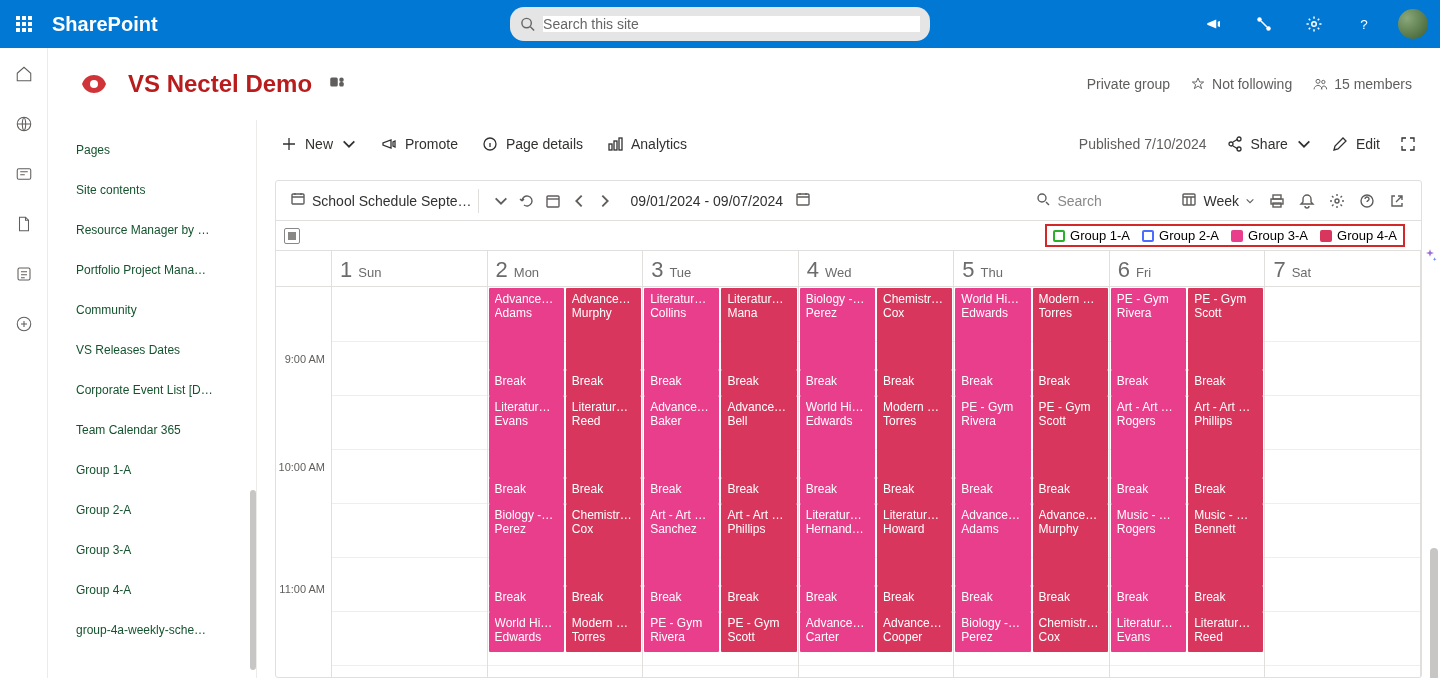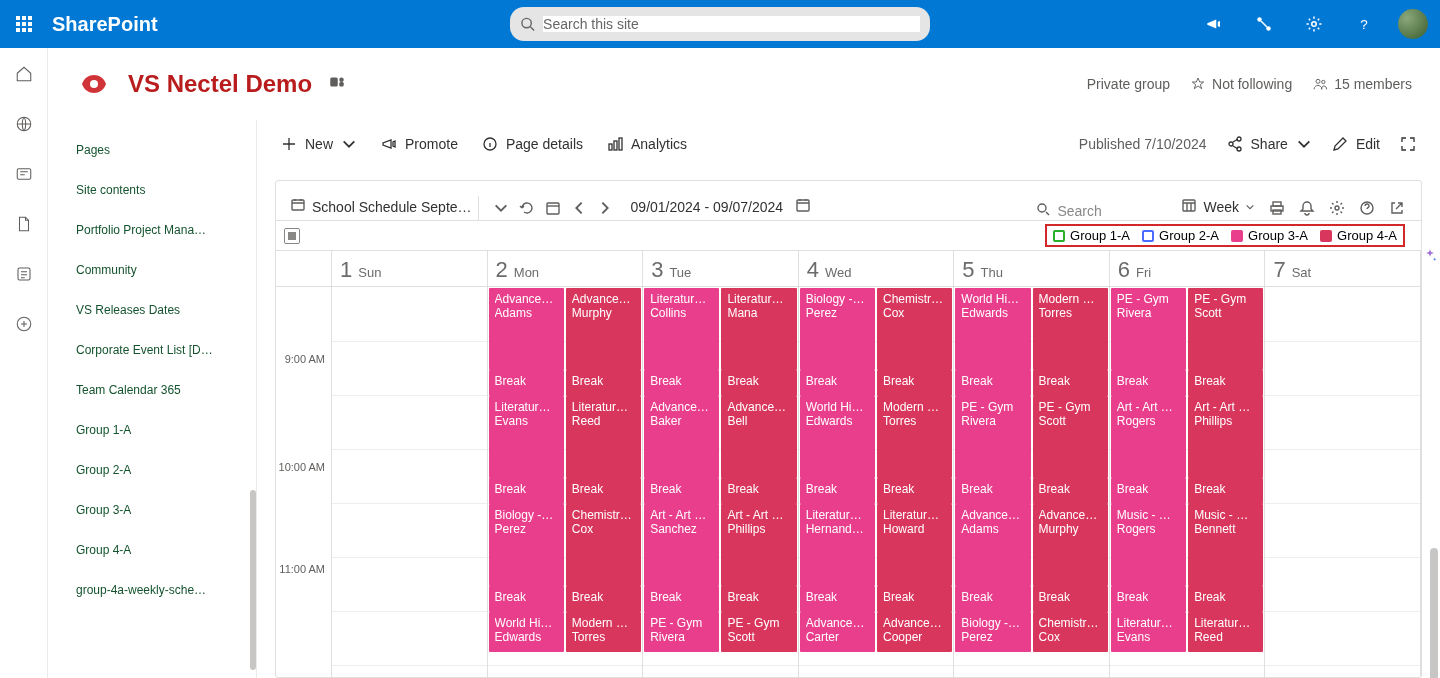--- a/index.html
+++ b/index.html
@@ -52,21 +52,21 @@
   .cmd-left { display:flex; align-items:center; gap:24px; }
   .cmd-item { display:flex; align-items:center; gap:8px; cursor:pointer; }
   .cmd-item svg { width:16px; height:16px; fill:none; stroke:#323130; stroke-width:1.3; }
   .cmd-right { margin-left:auto; display:flex; align-items:center; gap:20px; color:#323130; }
   .cmd-right .muted { color:#605e5c; }
 
   
   .cal-wrap { flex:1; padding: 12px 18px 0 18px; min-height:0; display:flex; flex-direction:column; position:relative; }
   .cal-shell { flex:1; border:1px solid #e1dfdd; border-radius:3px; display:flex; flex-direction:column; min-height:0; }
 
-  .cal-toolbar { height:40px; border-bottom:1px solid #e1dfdd; display:flex; align-items:flex-end; padding:0 10px; gap:2px; font-size:14px; color:#323130; }
+  .cal-toolbar { height:40px; border-bottom:1px solid #e1dfdd; display:flex; align-items:center; padding:0 10px; gap:2px; font-size:14px; color:#323130; }
   .ct-clickable { display:flex; align-items:center; gap:6px; cursor:pointer; padding:4px; }
   .ct-icon svg { width:16px; height:16px; fill:none; stroke:#605e5c; stroke-width:1.4; }
   .ct-title { max-width:160px; white-space:nowrap; overflow:hidden; text-overflow:ellipsis; }
   .ct-spacer { flex:1; }
   .ct-search { display:flex; align-items:center; gap:6px; width:140px; color:#888; }
   .ct-search input { border:none; outline:none; font-size:14px; width:90px; color:#333; }
   .ct-search input::placeholder { color:#888; }
   .ct-view { display:flex; align-items:center; gap:6px; padding-right:6px; }
   .ct-right-icons { display:flex; align-items:center; gap:2px; }
   .ct-right-icons .ct-clickable { padding:4px 6px; }
@@ -230,20 +230,21 @@
       </span>
     </div>
   </div>
 
   <div class="main-row">
 
     <div class="left-nav">
       <div id="nav-host">
           <div class="left-nav-item">Pages</div>
           <div class="left-nav-item">Site contents</div>
+          <div class="left-nav-item">Resource Manager by …</div>
           <div class="left-nav-item">Portfolio Project Mana…</div>
           <div class="left-nav-item">Community</div>
           <div class="left-nav-item">VS Releases Dates</div>
           <div class="left-nav-item">Corporate Event List [D…</div>
           <div class="left-nav-item">Team Calendar 365</div>
           <div class="left-nav-item">Group 1-A</div>
           <div class="left-nav-item">Group 2-A</div>
           <div class="left-nav-item">Group 3-A</div>
           <div class="left-nav-item">Group 4-A</div>
           <div class="left-nav-item">group-4a-weekly-sche…</div>
@@ -435,21 +436,21 @@
                 </div>
             </div>
           </div>
 
           <div class="cal-body">
             <div class="time-col">
               <div style="height:36px;border-bottom:1px solid #e1dfdd;"></div>
               <div style="position:relative;height:100%;">
                 <span class="time-label" style="top:66px;">9:00 AM</span>
                 <span class="time-label" style="top:174px;">10:00 AM</span>
-                <span class="time-label" style="top:276px;">11:00 AM</span>
+                <span class="time-label" style="top:296px;">11:00 AM</span>
               </div>
             </div>
             <div class="days-grid" id="days-grid">
                 <div class="day-header">
                   <span class="num">1</span>
                   <span class="lab">Sun</span>
                 </div>
                 <div class="day-header">
                   <span class="num">2</span>
                   <span class="lab">Mon</span>

